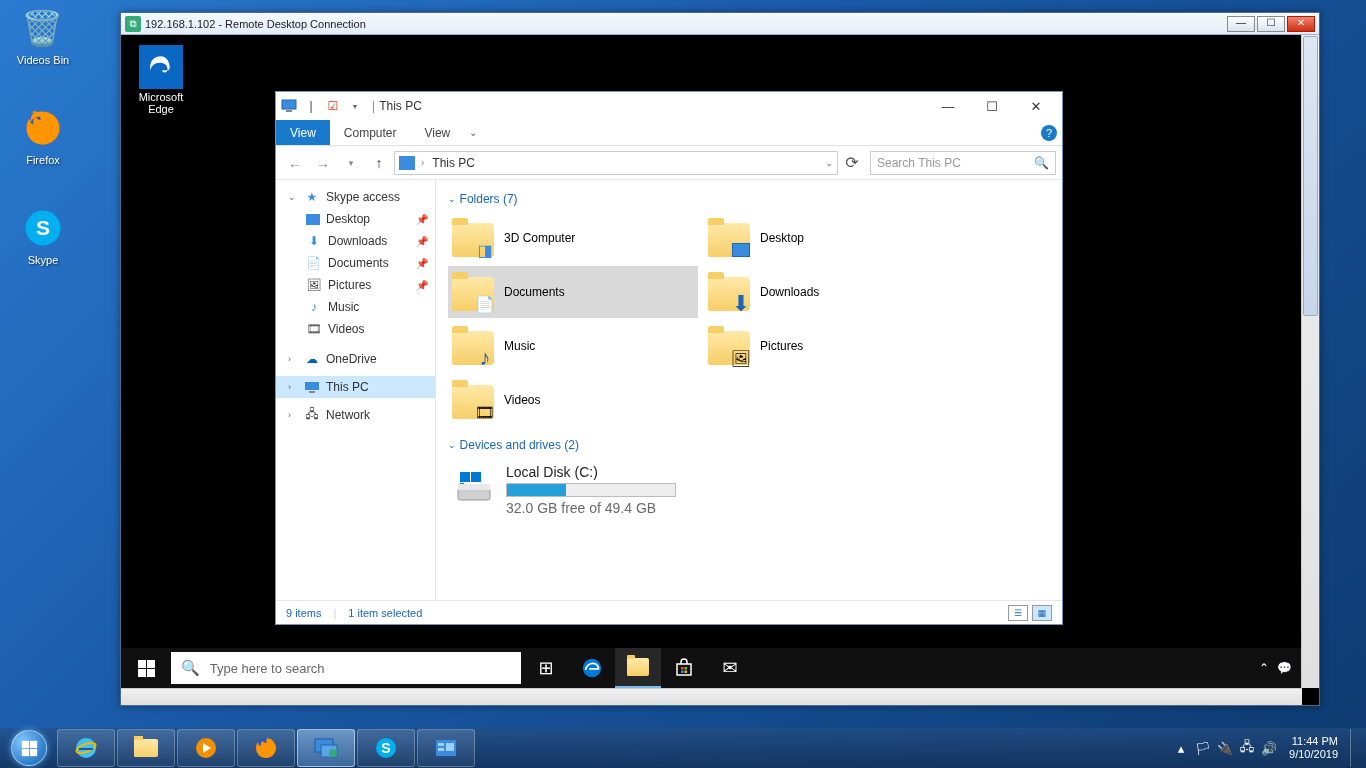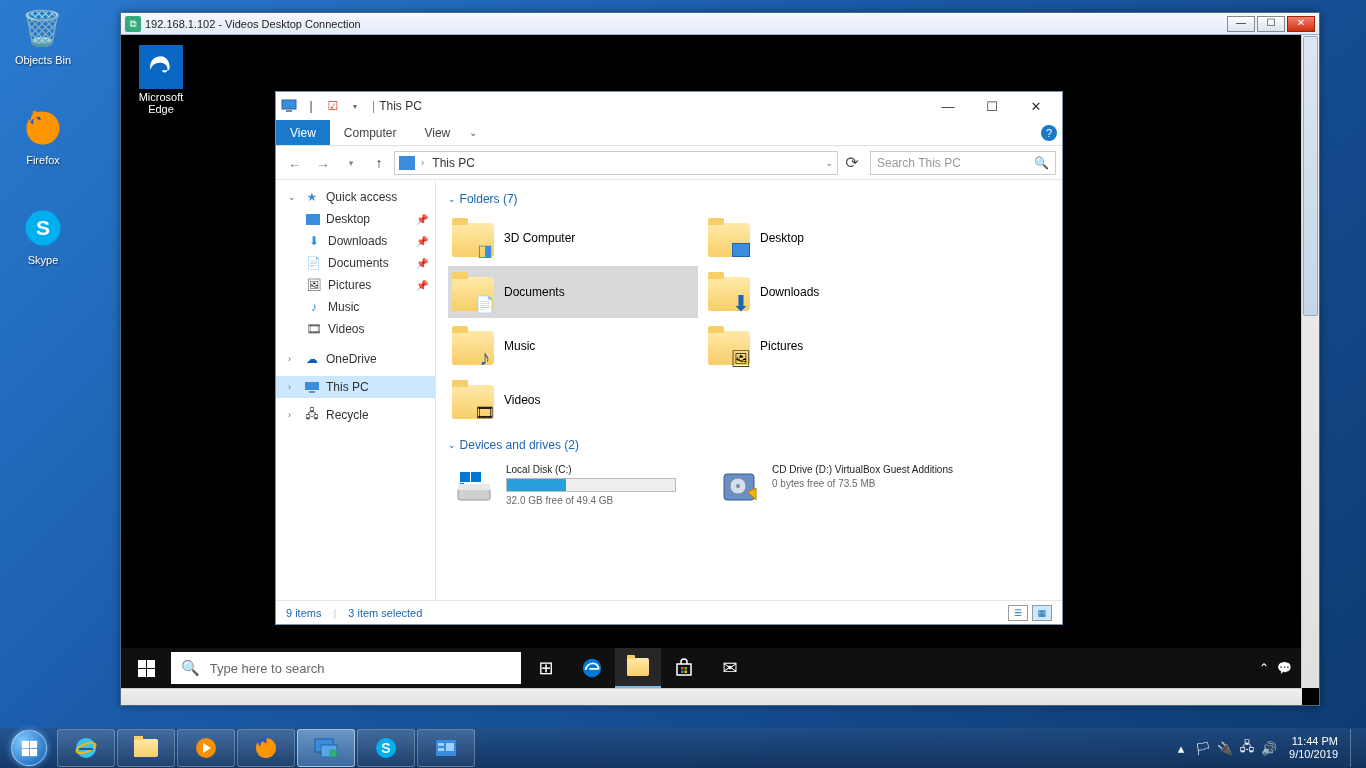--- a/index.html
+++ b/index.html
@@ -69,21 +69,21 @@
 .folder-item { display:flex; align-items:center; height:52px; padding:4px; gap:10px; cursor:pointer;}
 .folder-item.sel{background:#d9d9d9;}
 .folder-item .ficn{width:42px;height:42px;position:relative;}
 .folder-ico{width:42px;height:34px;background:linear-gradient(#ffe9a8,#f7ce68);border-radius:2px 4px 4px 2px;position:relative;margin-top:6px;}
 .folder-ico::before{content:"";position:absolute;top:-5px;left:0;width:16px;height:7px;background:#f7ce68;border-radius:2px 2px 0 0;}
 .overlay{position:absolute;right:-2px;bottom:-2px;width:22px;height:22px;display:flex;align-items:center;justify-content:center;font-size:16px;}
 
 .drives-grid{display:grid;grid-template-columns:repeat(2,260px);gap:4px 6px;padding:4px 0 0 8px;}
 .drive-item{display:flex;gap:10px;padding:4px;cursor:pointer;}
 .drive-item .dicn{width:44px;height:44px;display:flex;align-items:center;justify-content:center;font-size:30px;position:relative;}
-.drive-info{flex:1;font-size:10px;}
+.drive-info{flex:1;font-size:14px;}
 .drive-info .dname{color:#222;margin-bottom:3px;}
 .drive-info .bar{width:170px;height:14px;border:1px solid #bcbcbc;background:#eee;margin-bottom:3px;position:relative;}
 .drive-info .bar .fill{position:absolute;left:0;top:0;bottom:0;background:#26a0da;}
 .drive-info .dfree{color:#6a6a6a;}
 
 .exp-status { height:24px;border-top:1px solid #e6e6e6;display:flex;align-items:center;padding:0 10px;font-size:11px;color:#1a66b3;gap:12px;}
 .exp-status .sep{color:#ccc;}
 .exp-status .view-icons{margin-left:auto;display:flex;gap:4px;}
 .exp-status .view-icons .vi{width:20px;height:16px;border:1px solid #999;display:flex;align-items:center;justify-content:center;font-size:9px;}
 
@@ -108,21 +108,21 @@
 .host-taskbar .systray .tico{width:16px;height:16px;display:flex;align-items:center;justify-content:center;font-size:13px;}
 .host-taskbar .clock{text-align:right;line-height:1.2;padding:0 6px;}
 
 svg{display:block;}
 </style>
 </head>
 <body>
 
 <div class="host-desktop-icon" style="left:6px;top:4px;">
   <div class="icn">🗑️</div>
-  <div class="lbl">Objects Bin</div>
+  <div class="lbl">Videos Bin</div>
 </div>
 <div class="host-desktop-icon" style="left:6px;top:104px;">
   <div class="icn">
     <svg viewBox="0 0 48 48" width="42" height="42">
         <circle cx="24" cy="24" r="19" fill="#2a56c6"></circle>
         <path d="M24 5c12 0 19 10 19 19 0 10-8 19-19 19C12 43 5 34 5 24c0-5 2-9 4-11 0 3 1 6 4 7-1-3 0-7 3-9 1 3 4 4 6 4-2-2-2-5 0-7 2 3 6 3 8 5 3 3 4 8 2 12-1 3-4 5-8 5-3 0-6-2-6-6 0-2 1-4 3-4-1 0-3 1-3 3 0 3 2 5 5 5 4 0 7-3 7-8 0-5-4-9-10-9-4 0-8 2-10 6-1-5 2-11 8-13-2 0-5 1-7 2C10 7 17 5 24 5z" fill="#ff9500"></path>
       </svg>
   </div>
   <div class="lbl">Firefox</div>
 </div>
@@ -132,21 +132,21 @@
         <circle cx="24" cy="24" r="20" fill="#00aff0"></circle>
         <text x="24" y="32" text-anchor="middle" fill="#fff" font-size="24" font-weight="bold" font-family="Arial">S</text>
       </svg>
   </div>
   <div class="lbl">Skype</div>
 </div>
 
 <div class="rdp-window">
   <div class="rdp-titlebar">
     <span class="ticon">⧉</span>
-    <span>192.168.1.102 - Videos Desktop Connection</span>
+    <span>192.168.1.102 - Remote Desktop Connection</span>
     <span class="spacer"></span>
     <span class="winbtn">—</span>
     <span class="winbtn">☐</span>
     <span class="winbtn close">✕</span>
   </div>
   <div class="rdp-body">
     <div class="vthumb"></div>
     <div class="hscroll"></div>
     <div class="remote-area">
 
@@ -206,21 +206,21 @@
             <span>Search This PC</span>
             <span class="mag">🔍</span>
           </div>
         </div>
 
         <div class="exp-body">
           <div class="exp-nav">
             <div class="item">
                 <span class="caret">⌄</span>
                 <span class="nav-icn" style="color:#3a8dde">★</span>
-                <span>Quick access</span>
+                <span>Skype access</span>
               </div>
             <div class="item sub">
                 <span class="nav-icn" style="background:#3a8dde;width:14px;height:11px"></span>
                 <span>Desktop</span>
                 <span class="pin">📌</span>
               </div>
             <div class="item sub">
                 <span class="nav-icn" style="color:#3a8dde">⬇</span>
                 <span>Downloads</span>
                 <span class="pin">📌</span>
@@ -257,21 +257,21 @@
                     <rect x="1" y="1" width="14" height="8" fill="#3a8dde"></rect>
                     <rect x="5" y="10" width="6" height="2" fill="#888"></rect>
                   </svg>
                 </span>
                 <span>This PC</span>
               </div>
             <div style="height:6px"></div>
             <div class="item">
                 <span class="caret">›</span>
                 <span class="nav-icn">🖧</span>
-                <span>Recycle</span>
+                <span>Network</span>
               </div>
           </div>
 
           <div class="exp-main">
             <div class="grp-header">
                 <span class="car">⌄</span>
                 <span>Folders (7)</span>
               </div>
             <div class="folders-grid">
               <div class="folder-item">
@@ -343,42 +343,28 @@
                     </svg>
                   </div>
                 <div class="drive-info">
                   <div class="dname">Local Disk (C:)</div>
                   <div class="bar">
                       <div class="fill" style="width:35%"></div>
                     </div>
                   <div class="dfree">32.0 GB free of 49.4 GB</div>
                 </div>
               </div>
-              <div class="drive-item">
-                <div class="dicn">
-                    <svg width="40" height="40" viewBox="0 0 40 40">
-                      <rect x="4" y="8" width="30" height="26" rx="3" fill="#6a8fc7" stroke="#3a5a8a"></rect>
-                      <circle cx="18" cy="20" r="8" fill="#d0e0f0" stroke="#888"></circle>
-                      <circle cx="18" cy="20" r="2" fill="#888"></circle>
-                      <polygon points="28,26 36,22 36,34" fill="#f7b500" stroke="#c08000"></polygon>
-                    </svg>
-                  </div>
-                <div class="drive-info">
-                  <div class="dname">CD Drive (D:) VirtualBox Guest Additions</div>
-                  <div class="dfree">0 bytes free of 73.5 MB</div>
-                </div>
-              </div>
             </div>
           </div>
         </div>
 
         <div class="exp-status">
           <span>9 items</span>
           <span class="sep">|</span>
-          <span>3 item selected</span>
+          <span>1 item selected</span>
           <div class="view-icons">
             <span class="vi">☰</span>
             <span class="vi" style="background:#cce8ff">▦</span>
           </div>
         </div>
       </div>
 
       <div class="remote-taskbar">
         <div class="start">
             <div class="win-logo">

